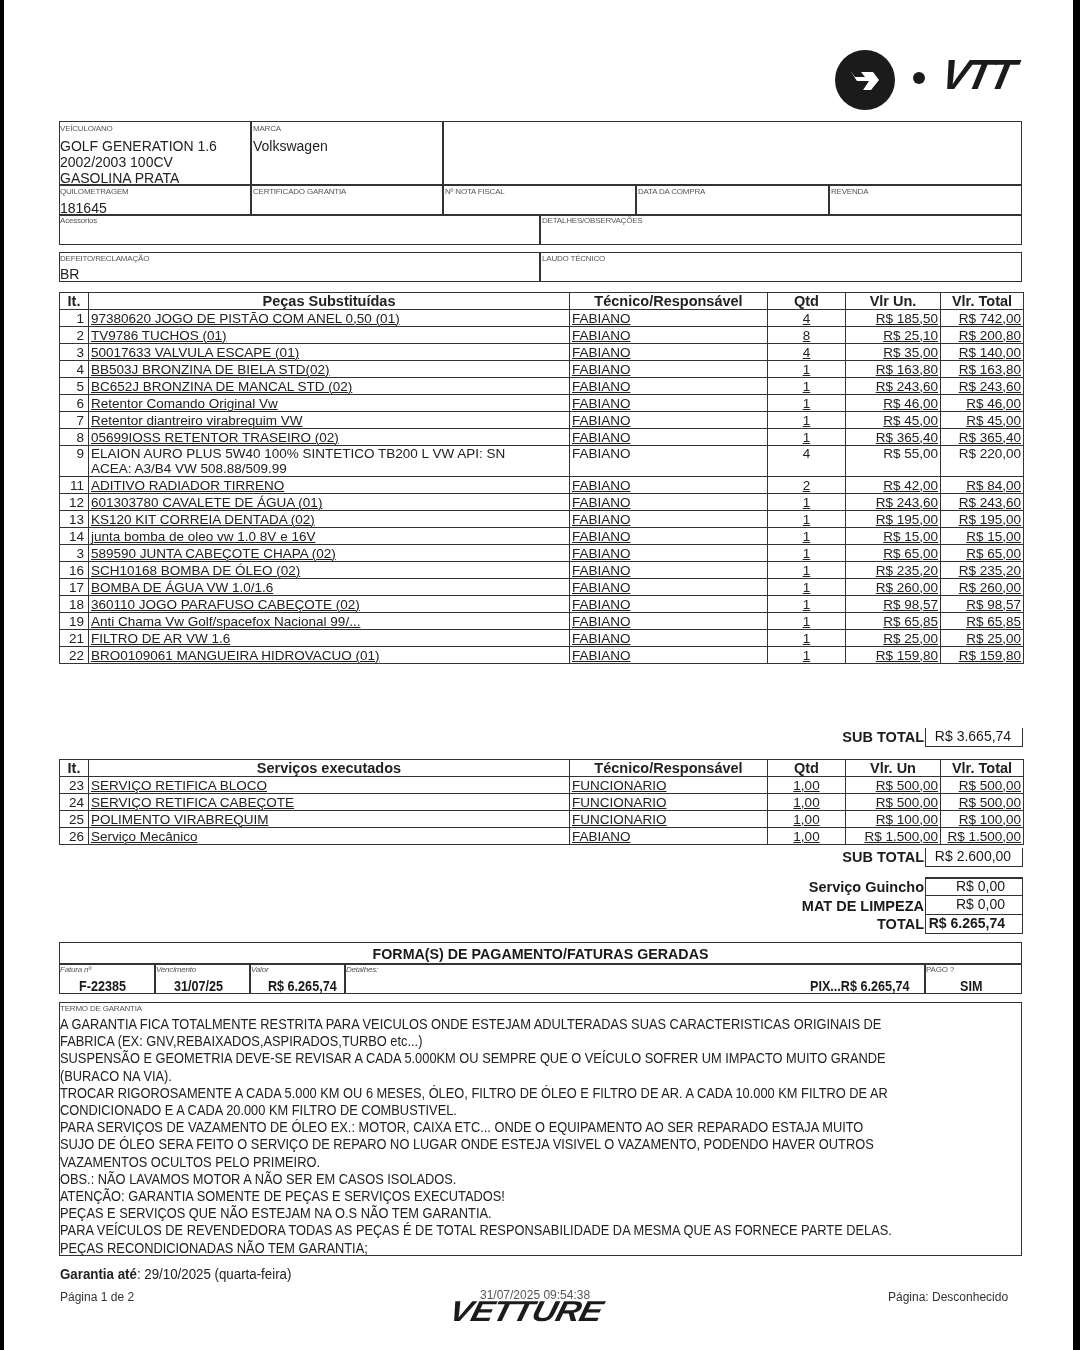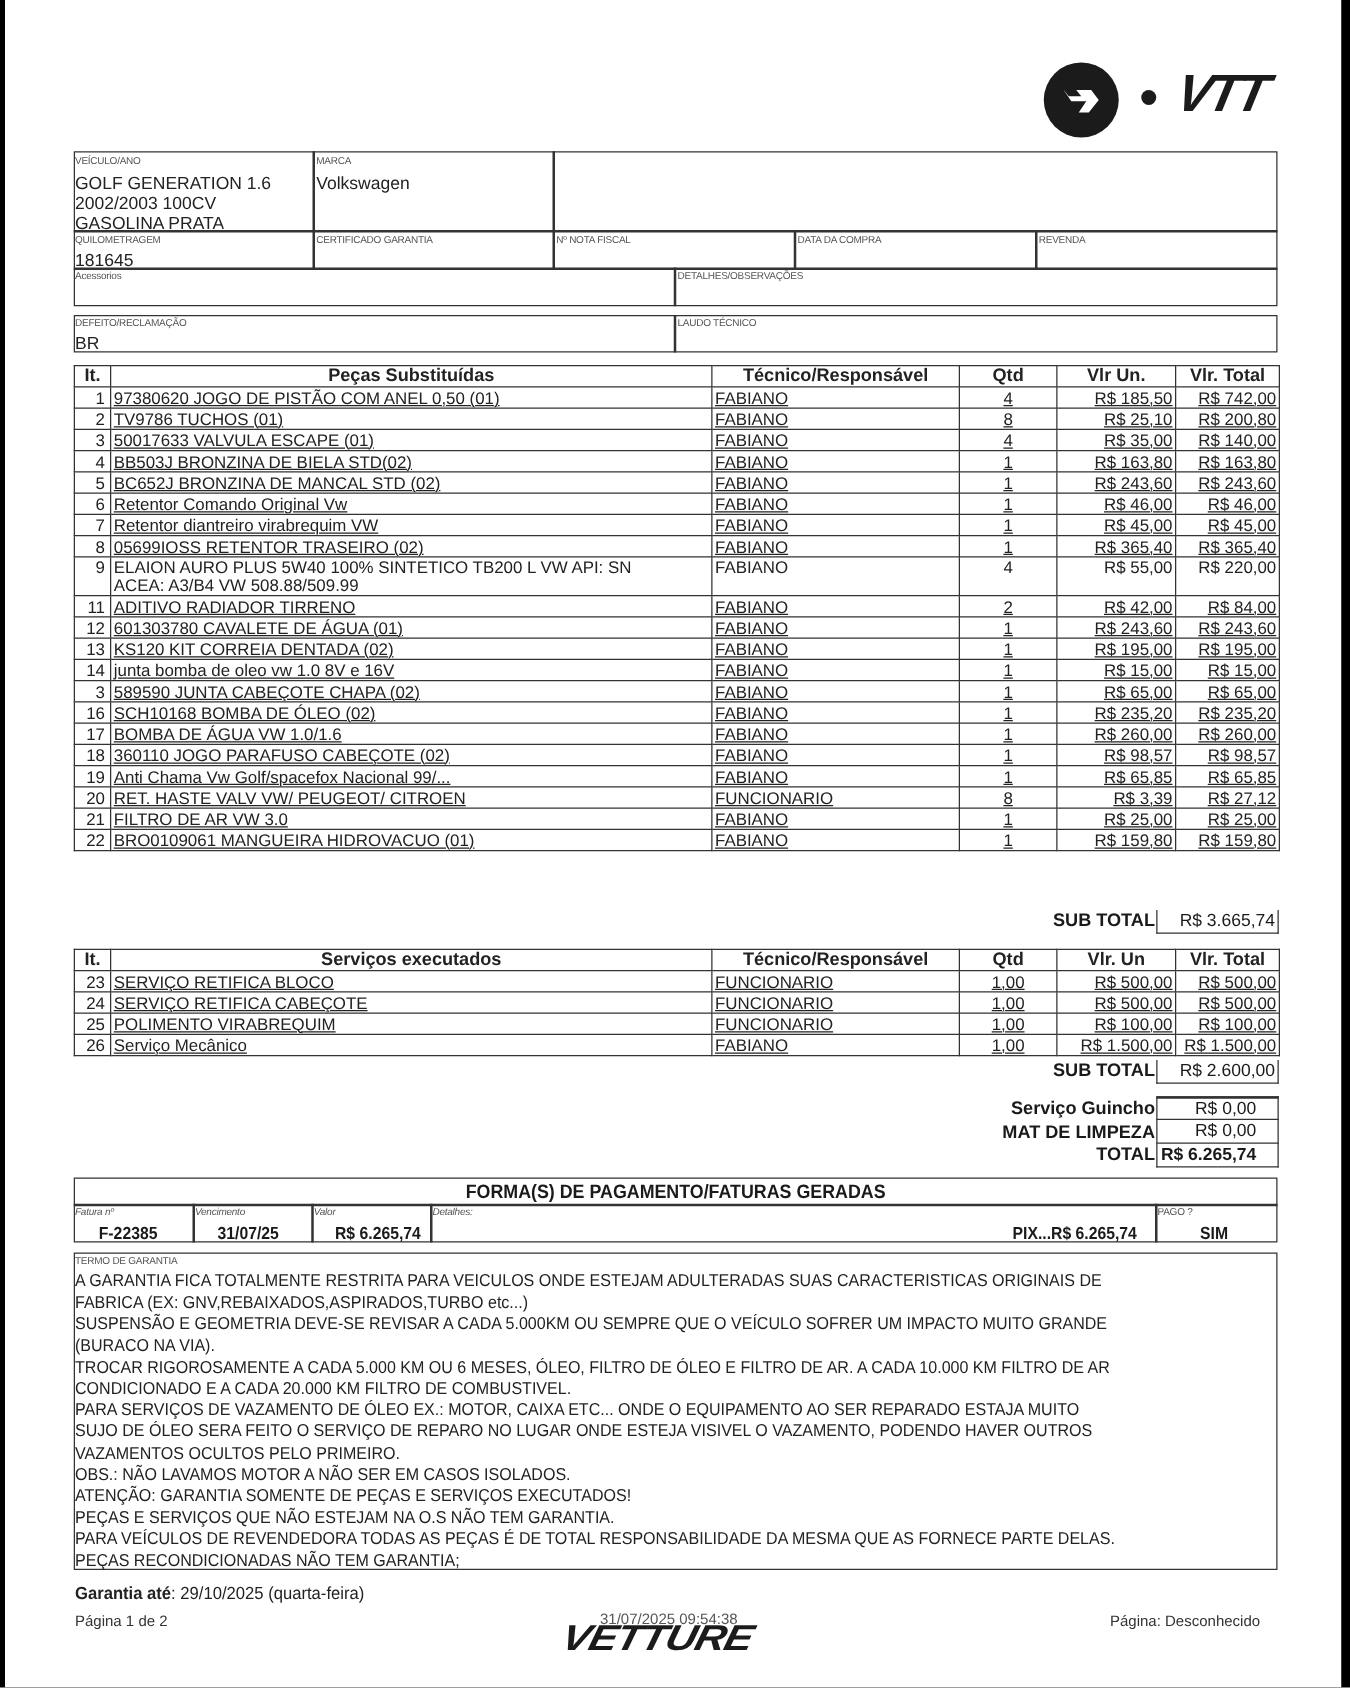--- a/index.html
+++ b/index.html
@@ -19,21 +19,21 @@
 
   
   table.items { position:absolute; border-collapse:collapse; table-layout:fixed; font-size:13.5px; }
   table.items td, table.items th { border:1.5px solid #333; padding:0 2px; height:16px; line-height:15px; white-space:nowrap; overflow:hidden; color:#222; }
   table.items th { font-weight:bold; font-size:14.5px; text-align:center; color:#222; }
   table.items td.c-it { text-align:right; padding-right:4px; }
   table.items td.c-qtd { text-align:center; }
   table.items td.c-num { text-align:right; }
   table.items td.uline span { text-decoration:underline; text-decoration-thickness:1px; }
   .subtot-lbl { position:absolute; font-weight:bold; font-size:14.5px; text-align:right; }
-  .subtot-val { position:absolute; border:1.5px solid #333; box-sizing:border-box; font-size:14px; text-align:right; padding-right:2px; line-height:16px; }
+  .subtot-val { position:absolute; border:1.5px solid #333; box-sizing:border-box; font-size:14px; text-align:center; padding-right:2px; line-height:16px; }
 
   .tot-lbl { position:absolute; font-weight:bold; font-size:14.5px; text-align:right; width:260px; }
   .tot-val { position:absolute; border-left:1.5px solid #333; border-bottom:1.5px solid #333; box-sizing:border-box; width:98px; text-align:right; padding-right:18px; font-size:14px; line-height:16px; }
 
   .pay-title { font-weight:bold; font-size:15.5px; text-align:center; transform:scaleX(0.92); }
   .pay-val { font-size:14px; font-weight:bold; transform:scaleX(0.9); transform-origin:left; }
 
   .terms { font-size:13.8px; line-height:17.2px; color:#222; transform:scaleX(0.93); transform-origin:left top; width:1000px; }
 
   .footer { font-size:12px; color:#333; }
@@ -246,30 +246,22 @@
         </tr>
         <tr>
           <td class="c-it"><span>19</span></td>
           <td class="c-desc uline"><span>Anti Chama Vw Golf/spacefox Nacional 99/...</span></td>
           <td class="c-tec uline"><span>FABIANO</span></td>
           <td class="c-qtd uline"><span>1</span></td>
           <td class="c-num uline"><span>R$ 65,85</span></td>
           <td class="c-num uline"><span>R$ 65,85</span></td>
         </tr>
         <tr>
-          <td class="c-it"><span>20</span></td>
-          <td class="c-desc uline"><span>RET. HASTE VALV VW/ PEUGEOT/ CITROEN</span></td>
-          <td class="c-tec uline"><span>FUNCIONARIO</span></td>
-          <td class="c-qtd uline"><span>8</span></td>
-          <td class="c-num uline"><span>R$ 3,39</span></td>
-          <td class="c-num uline"><span>R$ 27,12</span></td>
-        </tr>
-        <tr>
           <td class="c-it"><span>21</span></td>
-          <td class="c-desc uline"><span>FILTRO DE AR VW 3.0</span></td>
+          <td class="c-desc uline"><span>FILTRO DE AR VW 1.6</span></td>
           <td class="c-tec uline"><span>FABIANO</span></td>
           <td class="c-qtd uline"><span>1</span></td>
           <td class="c-num uline"><span>R$ 25,00</span></td>
           <td class="c-num uline"><span>R$ 25,00</span></td>
         </tr>
         <tr>
           <td class="c-it"><span>22</span></td>
           <td class="c-desc uline"><span>BRO0109061 MANGUEIRA HIDROVACUO (01)</span></td>
           <td class="c-tec uline"><span>FABIANO</span></td>
           <td class="c-qtd uline"><span>1</span></td>

